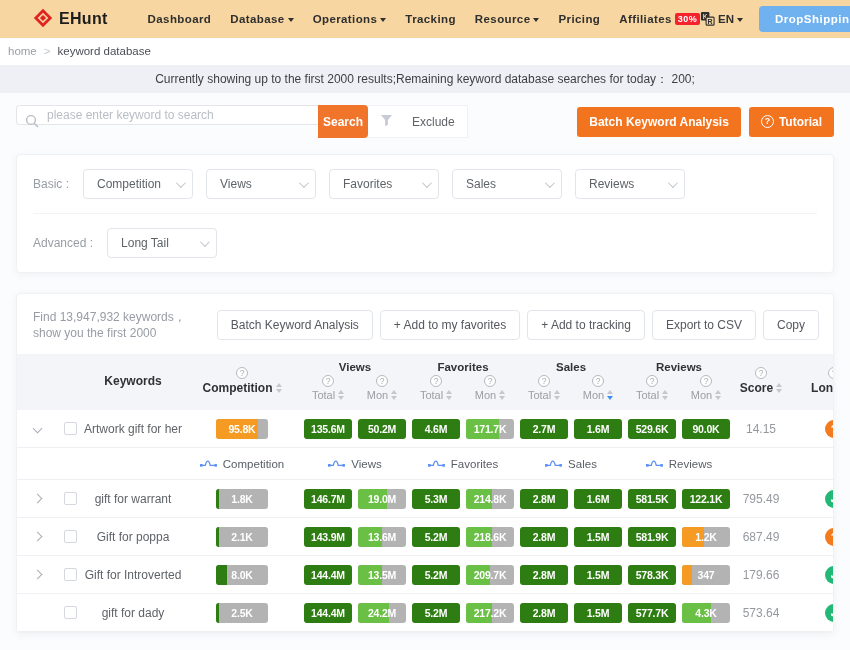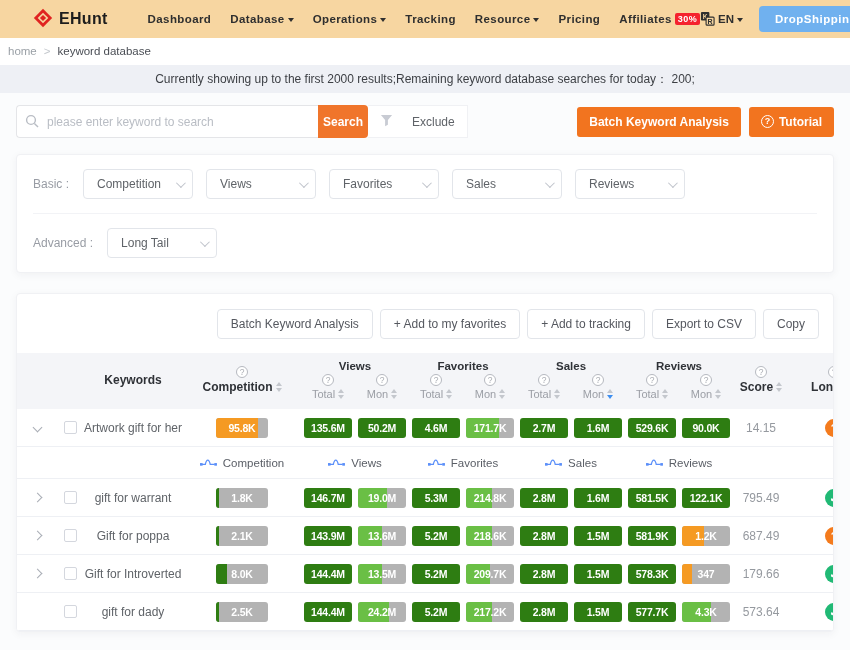--- a/index.html
+++ b/index.html
@@ -23,21 +23,21 @@
   .breadcrumb { padding:7px 8px 6px; display:flex; align-items:center; gap:7px; font-size:11.5px; background:#fff; }
   .bc-home { color:#9aa0a6; cursor:pointer; }
   .bc-sep { color:#c3c7cc; }
   .bc-cur { color:#4a4e55; }
   
   .notice { margin-top:2px; height:28px; background:#eef0f5; display:flex; align-items:center; justify-content:center; font-size:12px; color:#3c3f44; }
   .content { background:#fbfcfd; padding-bottom:20px; }
   
   .search-row { display:flex; align-items:center; padding:12px 16px 14px; }
   .search-wrap { position:relative; display:flex; }
-  .search-input { width:302px; height:33px; border:1px solid #e4e5e8; border-right:none; border-radius:4px 0 0 4px; padding:0 10px 0 30px; font-size:12px; color:#be185d; outline:none; background:#fff; font-family:"Liberation Sans",sans-serif; }
+  .search-input { width:302px; height:20px; border:1px solid #e4e5e8; border-right:none; border-radius:4px 0 0 4px; padding:0 10px 0 30px; font-size:12px; color:#be185d; outline:none; background:#fff; font-family:"Liberation Sans",sans-serif; }
   .search-input::placeholder { color:#b9bdc4; }
   .search-icon { position:absolute; left:9px; top:9px; }
   .search-btn { width:50px; height:33px; background:#f0752b; color:#fff; border:none; border-radius:0 4px 4px 0; font-size:12px; font-weight:700; cursor:pointer; }
   .exclude-box { display:flex; align-items:center; gap:19px; height:33px; padding:0 12px; background:#fff; border:1px solid #f0f1f4; border-left:none; color:#5f6368; font-size:12px; cursor:pointer; }
   .top-actions { margin-left:auto; display:flex; gap:8px; }
   .orange-btn { background:#f2741f; color:#fff; border:none; border-radius:3px; height:30px; padding:0 12px; font-size:12px; font-weight:700; cursor:pointer; display:flex; align-items:center; gap:5px; }
   .q-circle { width:13px; height:13px; border:1.3px solid #fff; border-radius:50%; font-size:9px; line-height:11px; text-align:center; display:inline-block; font-weight:700; }
   
   .card { margin:2px 16px 20px; background:#fff; border-radius:4px; border:1px solid #f0f1f4; box-shadow:0 2px 8px rgba(31,45,61,.05); }
   
@@ -216,20 +216,21 @@
         <div class="select">
           <span>Long Tail</span>
           <span class="sel-caret"></span>
         </div>
       </div>
     </div>
   </div>
 
   <div class="card table-card">
     <div class="toolbar">
+      <span class="find-text">Find 13,947,932 keywords， show you the first 2000</span>
       <div class="tb-btns">
           <button class="white-btn">Batch Keyword Analysis</button>
           <button class="white-btn">+ Add to my favorites</button>
           <button class="white-btn">+ Add to tracking</button>
           <button class="white-btn">Export to CSV</button>
           <button class="white-btn">Copy</button>
         </div>
     </div>
     <div class="tgrid-wrap">
       <div class="thead">

